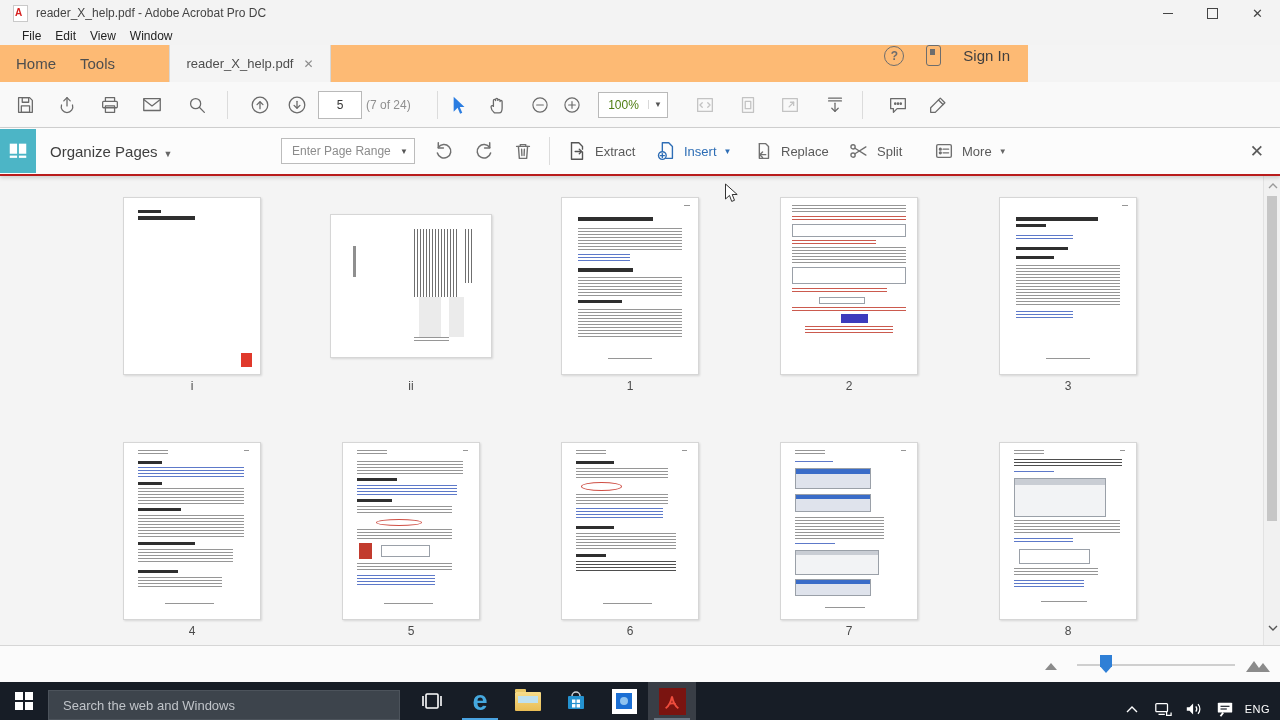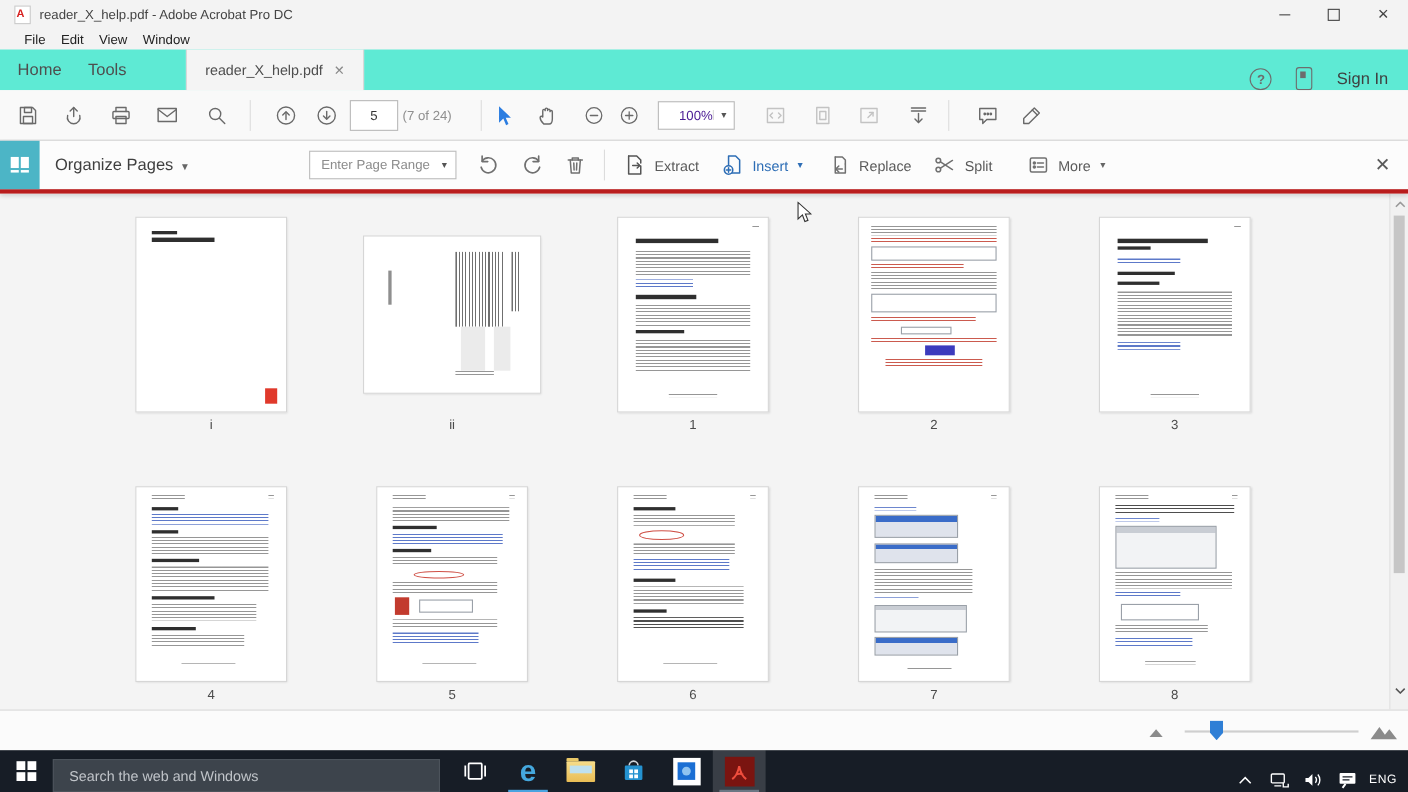--- a/index.html
+++ b/index.html
@@ -20,22 +20,22 @@
   .min-glyph{width:10px;height:1px;background:#444;}
 
   
   .menubar{position:absolute;left:0;top:26px;width:1280px;height:19px;background:#f3f3f3;
     display:flex;align-items:center;font-size:12px;color:#222;}
   .menu-item{margin-left:14px;}
   .menu-item:first-child{margin-left:22px;}
   .menu-item.gap{margin-left:22px;margin-top:44px;}
 
   
-  .tabbar{position:absolute;left:0;top:45px;width:1280px;height:37px;background:#5eead4;
-    display:flex;align-items:flex-end;}
+  .tabbar{position:absolute;left:0;top:45px;width:1028px;height:37px;background:#fdba74;
+    display:flex;align-items:flex-start;}
   .shell-tab{font-size:15px;color:#4e4e4e;padding:0 12px;height:37px;display:flex;align-items:center;}
   .shell-tab.first{margin-left:4px;}
   .doc-tab{margin-left:42px;height:37px;width:160px;background:#f4f4f4;border-left:1px solid #d8d8d8;
     border-right:1px solid #d8d8d8;display:flex;align-items:center;justify-content:center;gap:10px;}
   .doc-tab .label{font-size:13px;color:#4e4e4e;}
   .doc-tab .close{font-size:12px;color:#8a8a8a;}
   .tab-right{margin-left:auto;display:flex;align-items:center;gap:22px;margin-right:18px;}
   .help-circ{width:18px;height:18px;border:1.5px solid #6d6d6d;border-radius:50%;
     display:flex;align-items:center;justify-content:center;font-size:12px;color:#6d6d6d;font-weight:bold;}
   .mobile-ico{width:13px;height:19px;border:1.5px solid #6d6d6d;border-radius:3px;position:relative;}
@@ -48,26 +48,26 @@
   .tbtn{position:absolute;top:50%;transform:translateY(-50%);width:34px;height:32px;
     display:flex;align-items:center;justify-content:center;}
   .tsep{position:absolute;top:50%;transform:translateY(-50%);width:1px;height:28px;background:#dcdcdc;}
   .ticon{stroke:#6a6a6a;fill:none;stroke-width:1.4;stroke-linecap:round;stroke-linejoin:round;}
   .ghost .ticon{stroke:#c3c3c3;}
   .page-input{position:absolute;left:318px;top:50%;transform:translateY(-50%);width:38px;height:24px;
     border:1px solid #b9b9b9;background:#fff;text-align:center;font-size:12px;color:#333;}
   .page-info{position:absolute;left:366px;top:50%;transform:translateY(-50%);font-size:12px;color:#8f8f8f;}
   .zoom-box{position:absolute;left:598px;top:50%;transform:translateY(-50%);width:68px;height:24px;
     border:1px solid #b9b9b9;background:#fff;display:flex;align-items:center;}
-  .zoom-box .val{flex:1;text-align:right;font-size:12px;color:#4c1d95;}
+  .zoom-box .val{flex:1;text-align:center;font-size:12px;color:#4d7c0f;}
   .zoom-box .caret{width:18px;border-left:1px solid #d8d8d8;text-align:center;font-size:8px;color:#555;}
 
   
   .obar{position:absolute;left:0;top:128px;width:1280px;height:48px;background:#fcfcfc;
-    border-bottom:4px solid #b91c1c;box-sizing:border-box;box-shadow:0 2px 4px rgba(0,0,0,.14);z-index:5;}
+    border-bottom:2px solid #b91c1c;box-sizing:border-box;box-shadow:0 2px 4px rgba(0,0,0,.14);z-index:5;}
   .obar .teal{position:absolute;left:0;top:50%;transform:translateY(-50%);width:36px;height:44px;
     display:flex;align-items:center;justify-content:center;}
   .obar .otitle{position:absolute;left:50px;top:50%;transform:translateY(-50%);font-size:15px;color:#3f3f3f;}
   .obar .otitle .caret{font-size:9px;color:#666;margin-left:6px;}
   .range-box{position:absolute;left:281px;top:50%;transform:translateY(-50%);width:134px;height:26px;
     border:1px solid #bcbcbc;background:#fff;display:flex;align-items:center;box-sizing:border-box;}
   .range-box .ph{flex:1;font-size:12px;color:#8c8c8c;padding-left:10px;}
   .range-box .caret{width:20px;text-align:center;font-size:8px;color:#555;}
   .obtn{position:absolute;top:50%;transform:translateY(-50%);height:32px;display:flex;align-items:center;gap:7px;}
   .obtn .lbl{font-size:13px;color:#5a5a5a;}

